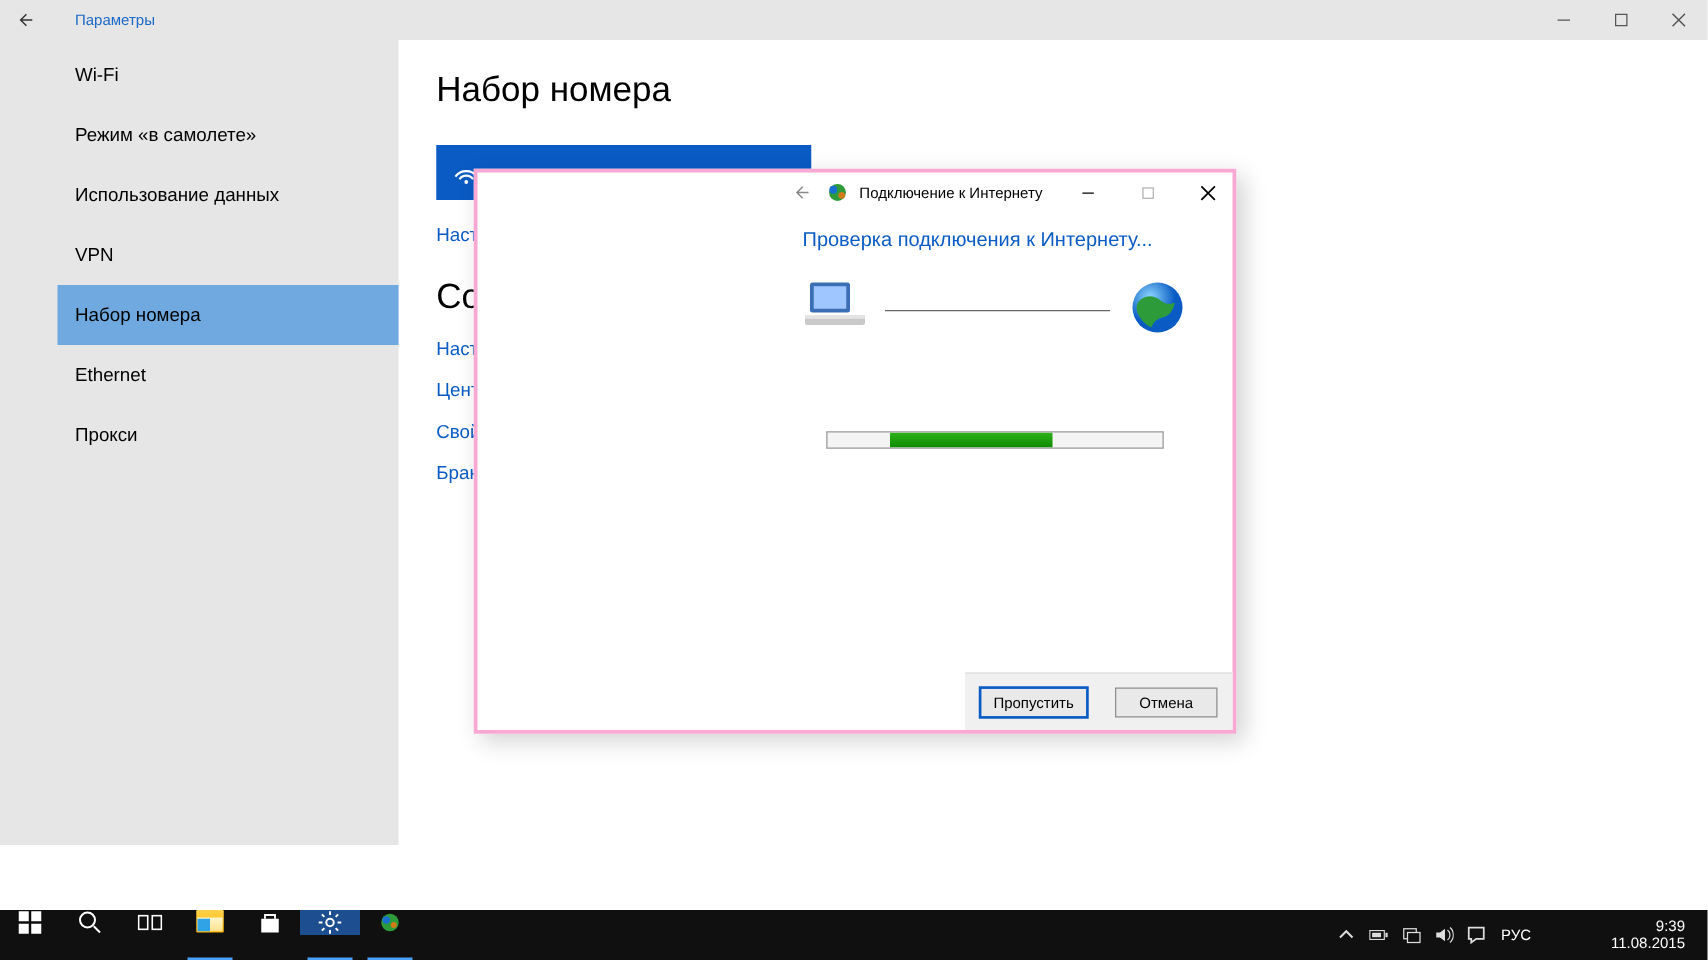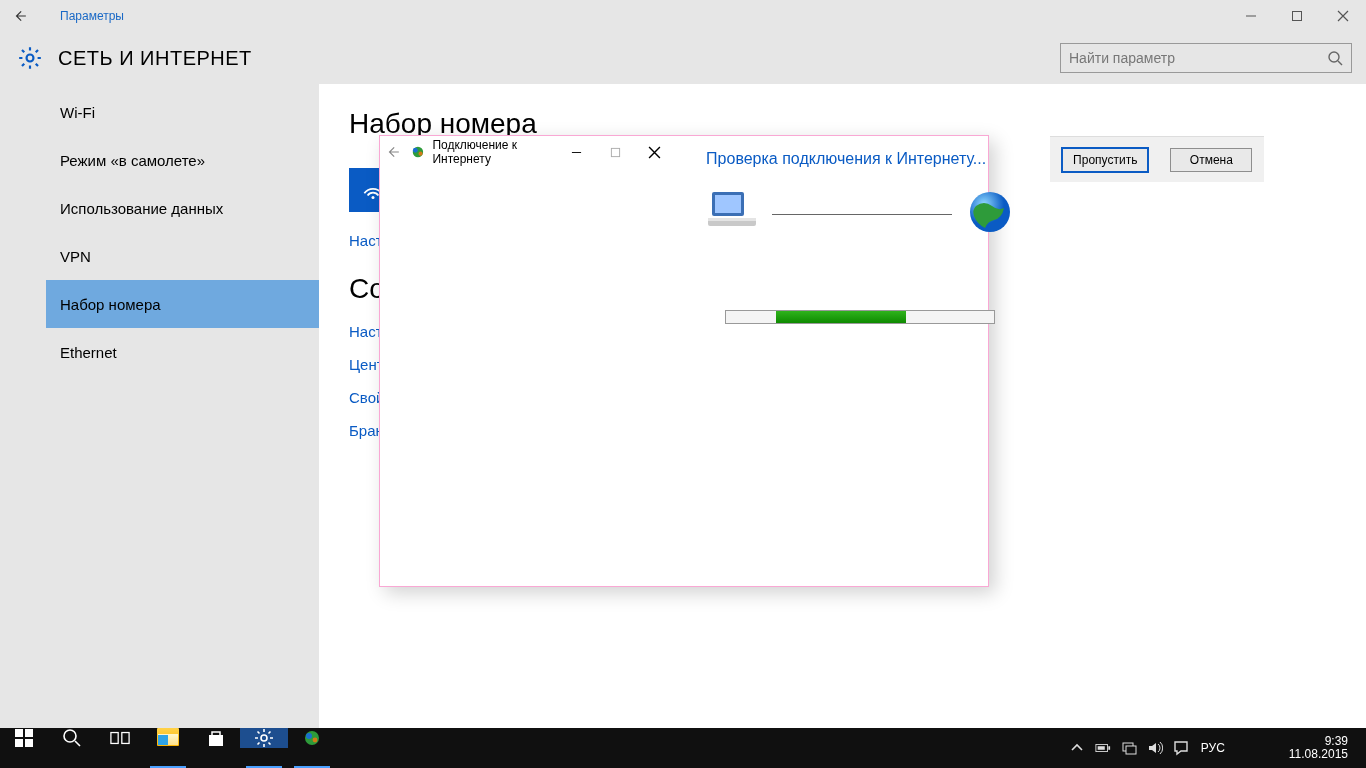--- a/index.html
+++ b/index.html
@@ -62,23 +62,23 @@
   }
   .conn-tile .ico { width:28px; height:28px; display:flex; align-items:center; justify-content:center; }
   .conn-tile .ico svg{ width:26px; height:26px; }
 
   .link { color:#0a5bc4; display:block; margin: 0 0 16px 0; }
   .content h2 { font-size:28px; font-weight:400; margin:24px 0 18px; }
 
   
   .dialog {
     position:absolute; left:379px; top:135px; width:610px; height:452px;
-    background:#fff; border:1px solid #f9a8d4;
+    background:#fff; border:3px solid #f9a8d4;
     box-shadow: 6px 6px 18px rgba(0,0,0,.18);
-    display:flex; flex-direction:row;
+    display:flex; flex-direction:column;align-items:flex-end;
   }
   .dlg-title {
     height:32px; display:flex; align-items:center; gap:8px; padding-left:4px;
   }
   .dlg-title .dlg-back { width:24px; height:24px; display:flex; align-items:center; justify-content:center; color:#888; }
   .dlg-title .dlg-back svg{ width:14px; height:14px; }
   .dlg-title .dlg-icon { width:18px; height:18px; display:flex; align-items:center; justify-content:center; }
   .dlg-title .dlg-caption { font-size:12px; color:#000; }
   .dlg-title .spacer{flex:1;}
   .dlg-title .dlg-win { width:40px; height:28px; display:flex; align-items:center; justify-content:center; color:#000; }
@@ -155,52 +155,30 @@
           <rect x="1.5" y="1.5" width="9" height="9" fill="none" stroke="currentColor"></rect>
         </svg>
     </div>
     <div class="win-btn">
       <svg viewBox="0 0 12 12">
           <path stroke="currentColor" stroke-width="1.2" d="M1 1l10 10M11 1L1 11"></path>
         </svg>
     </div>
   </div>
 
-  <div class="header-row">
-    <div class="gear-wrap">
-      <svg viewBox="0 0 24 24">
-        <g fill="none" stroke="#0a5bc4" stroke-width="2">
-          <circle cx="12" cy="12" r="3.2"></circle>
-          <path d="M12 2v3M12 19v3M2 12h3M19 12h3M4.6 4.6l2.1 2.1M17.3 17.3l2.1 2.1M19.4 4.6l-2.1 2.1M6.7 17.3l-2.1 2.1"></path>
-        </g>
-      </svg>
-    </div>
-    <div class="section-title">СЕТЬ И ИНТЕРНЕТ</div>
-    <div class="spacer"></div>
-    <div class="searchbox">
-      <input type="text" placeholder="Найти параметр" style="">
-      <span class="search-icon">
-        <svg viewBox="0 0 16 16">
-            <g fill="none" stroke="#666" stroke-width="1.4">
-              <circle cx="7" cy="7" r="5"></circle>
-              <path d="M11 11l4 4"></path>
-            </g>
-          </svg>
-      </span>
-    </div>
-  </div>
 
   <div class="body-row">
     <div class="sidebar">
       <div class="side-item">Wi-Fi</div>
       <div class="side-item">Режим «в самолете»</div>
       <div class="side-item">Использование данных</div>
       <div class="side-item">VPN</div>
       <div class="side-item selected">Набор номера</div>
       <div class="side-item">Ethernet</div>
+      <div class="side-item">Прокси</div>
     </div>
 
     <div class="content">
       <h1>Набор номера</h1>
 
       <div class="conn-tile">
         <span class="ico">
           <svg viewBox="0 0 24 24">
               <g fill="none" stroke="#fff" stroke-width="1.6">
                 <path d="M4 15a10 10 0 0 1 16 0"></path>

